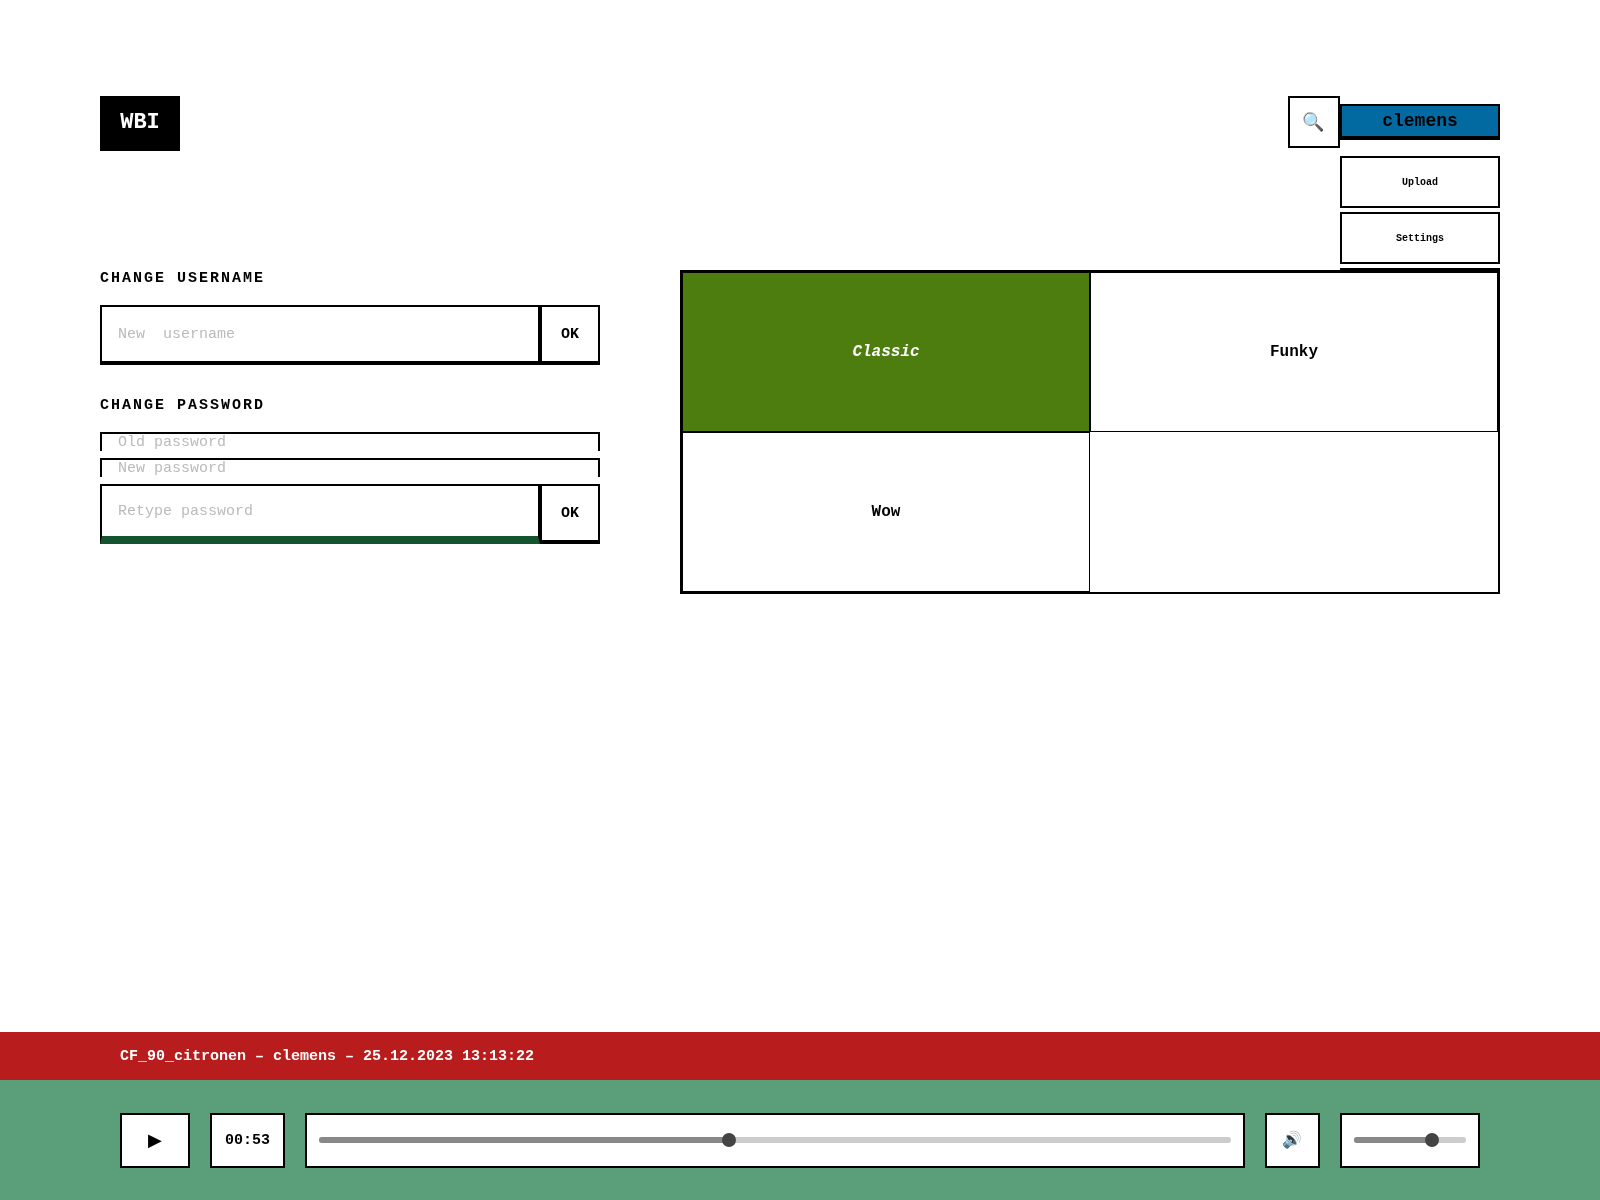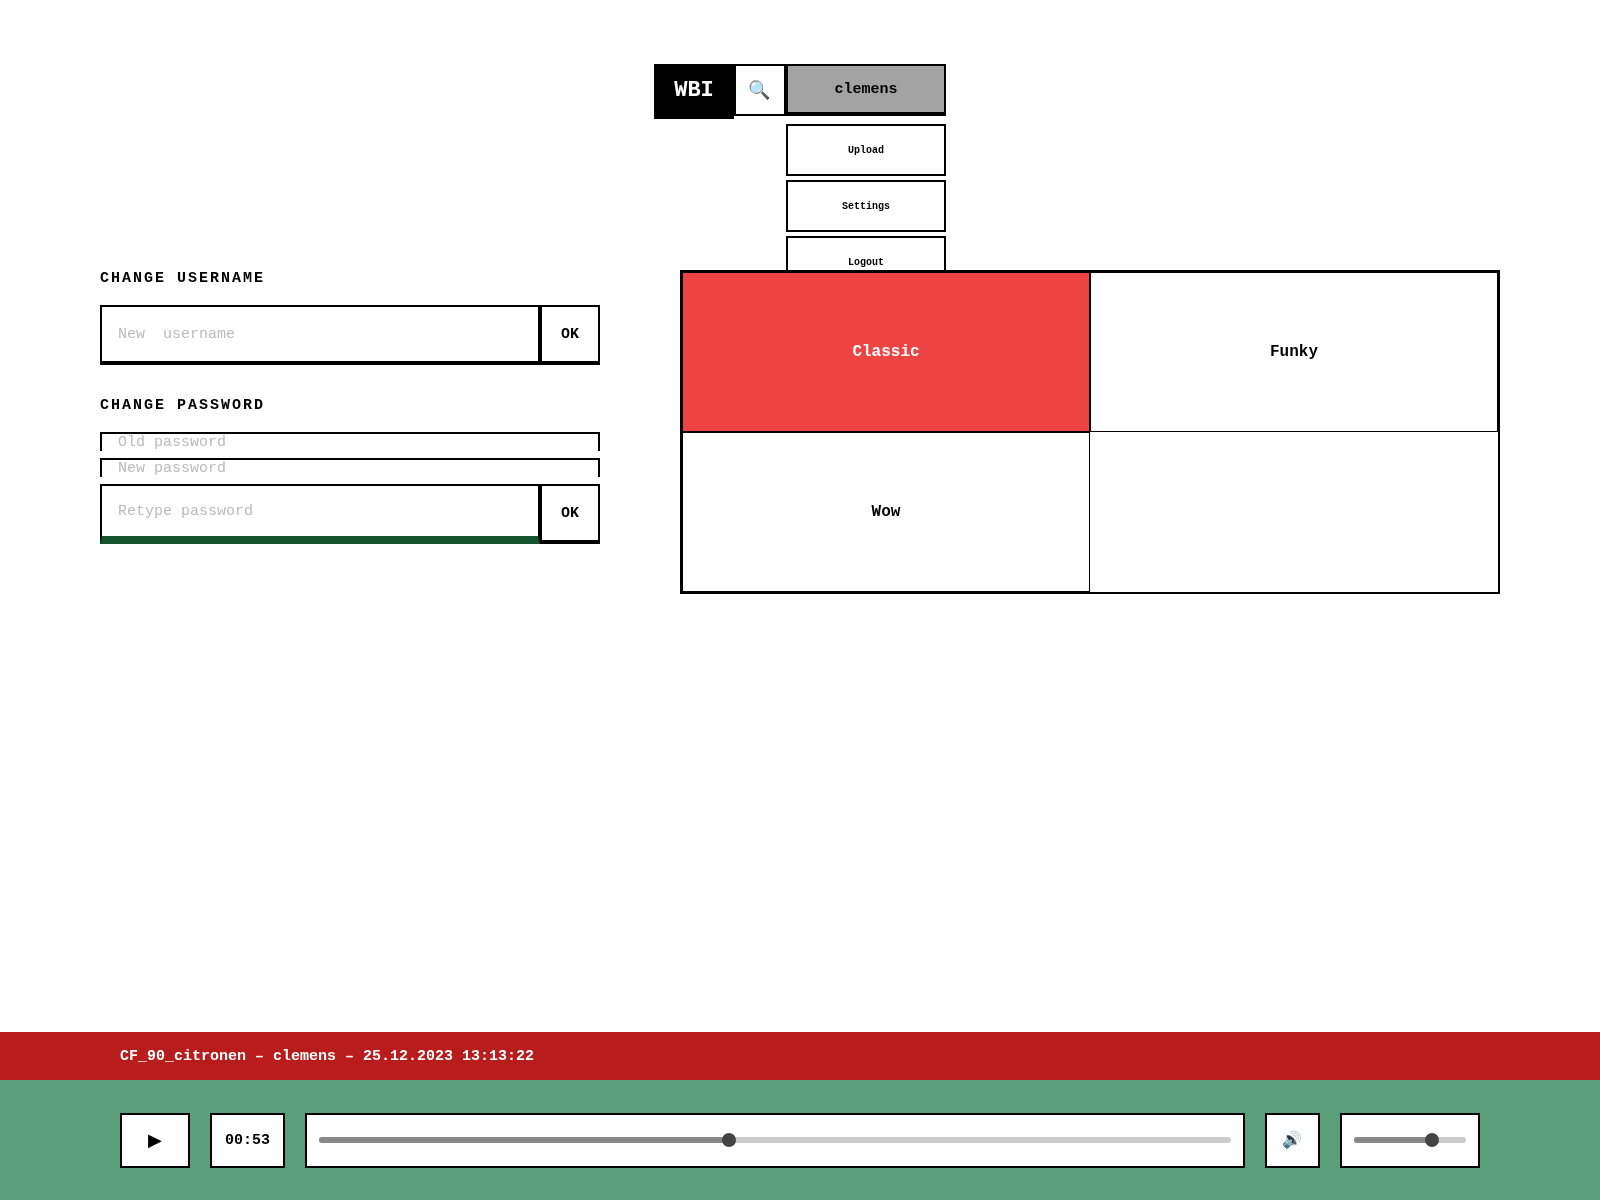--- a/index.html
+++ b/index.html
@@ -8,26 +8,26 @@
       background: #fff;
       width: 1600px;
       height: 1200px;
       overflow: hidden;
       position: relative;
     }
 
     
     .header {
       position: absolute;
-      top: 64px;
+      top: 96px;
       left: 0;
       right: 0;
       display: flex;
       align-items: flex-start;
-      justify-content: center;
+      justify-content: space-between;
       padding: 0 100px;
     }
 
     .logo-box {
       background: #000;
       color: #fff;
       font-weight: bold;
       font-size: 22px;
       width: 80px;
       height: 55px;
@@ -58,29 +58,29 @@
       background: #fff;
       cursor: pointer;
       display: flex;
       align-items: center;
       justify-content: center;
       font-size: 18px;
     }
 
     .username-display {
       width: 160px;
-      height: 52px;
+      height: 36px;
       border: 2px solid #000;
       border-bottom: 4px solid #000;
       display: flex;
       align-items: center;
       justify-content: center;
       font-weight: bold;
-      font-size: 15px;
-      background: #a3a3a3;
+      font-size: 18px;
+      background: #0369a1;
     }
 
     .nav-btn {
       width: 160px;
       height: 52px;
       border: 2px solid #000;
       background: #fff;
       font-family: 'Courier New', Courier, monospace;
       font-weight: bold;
       font-size: 10px;
@@ -213,22 +213,23 @@
       display: flex;
       align-items: center;
       justify-content: center;
       font-weight: bold;
       font-size: 16px;
       cursor: pointer;
       border: 1px solid #000;
     }
 
     .color-cell.black {
-      background: #ef4444;
+      background: #4d7c0f;
       color: #fff;
+      font-style: italic;
     }
 
     .color-cell.white {
       background: #fff;
       color: #000;
     }
 
     
     .status-bar {
       position: absolute;

